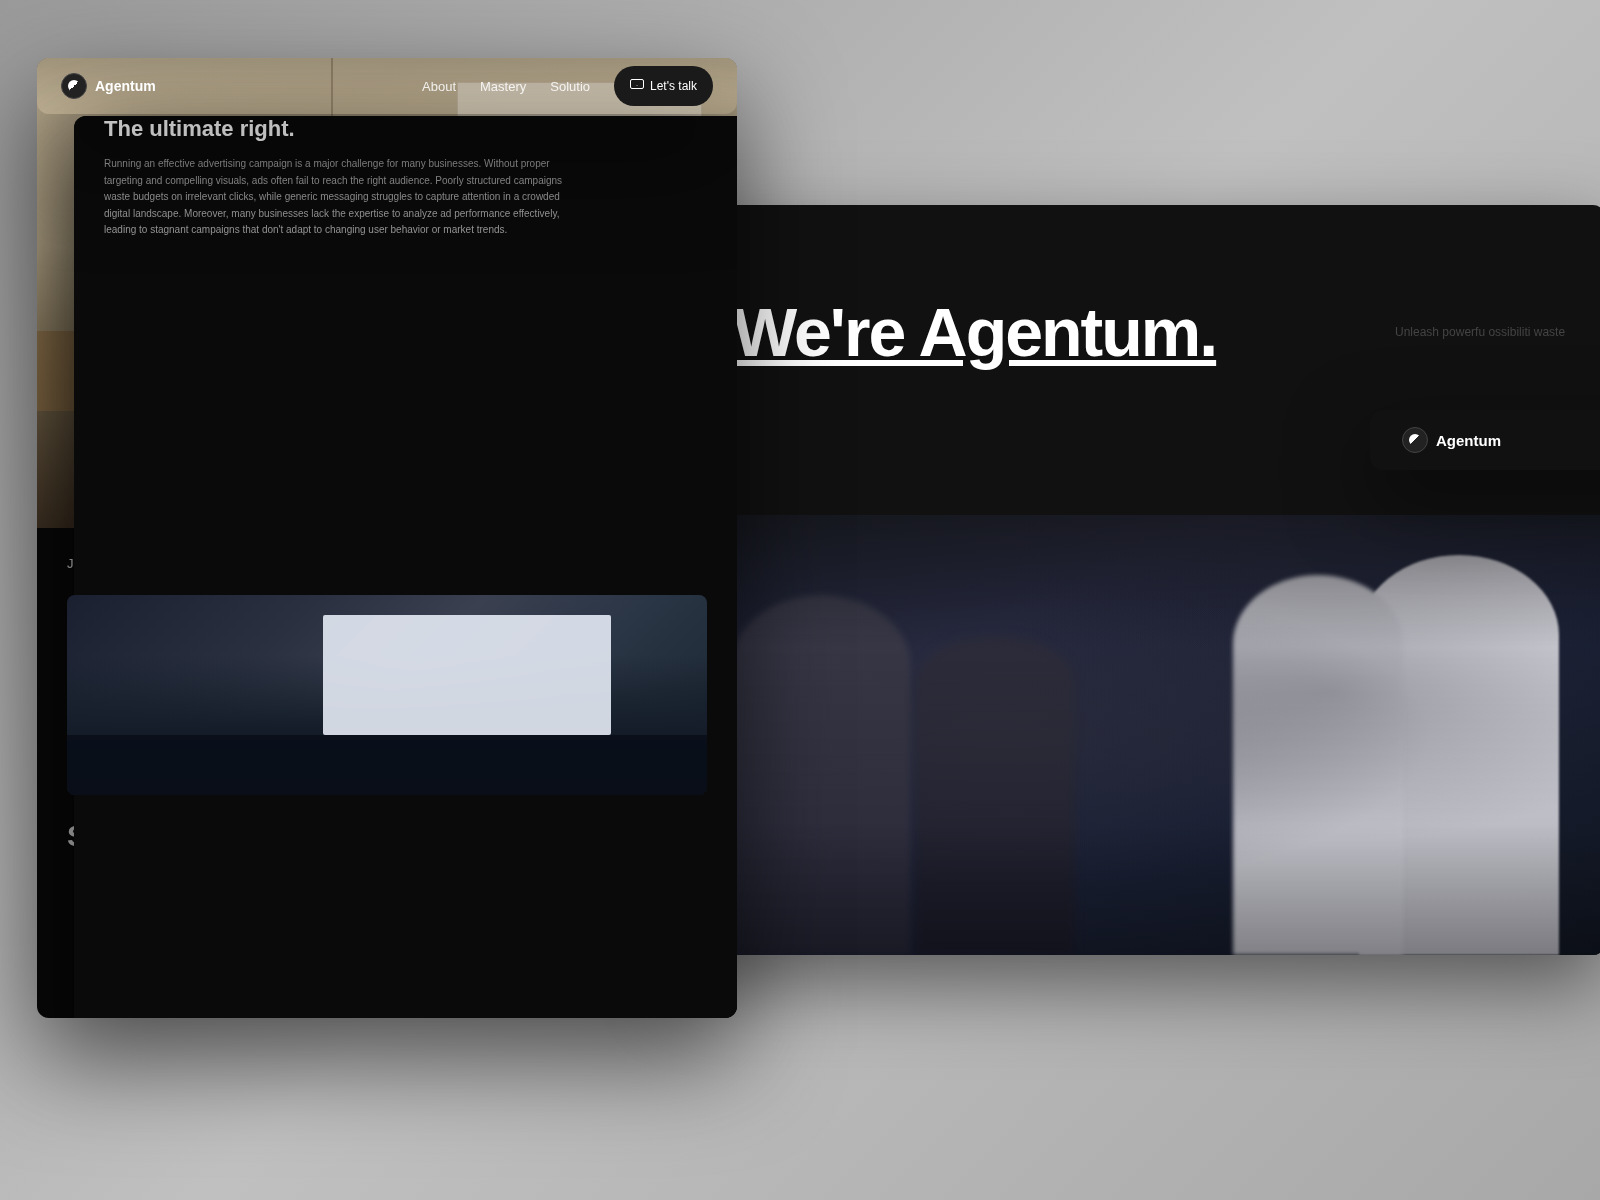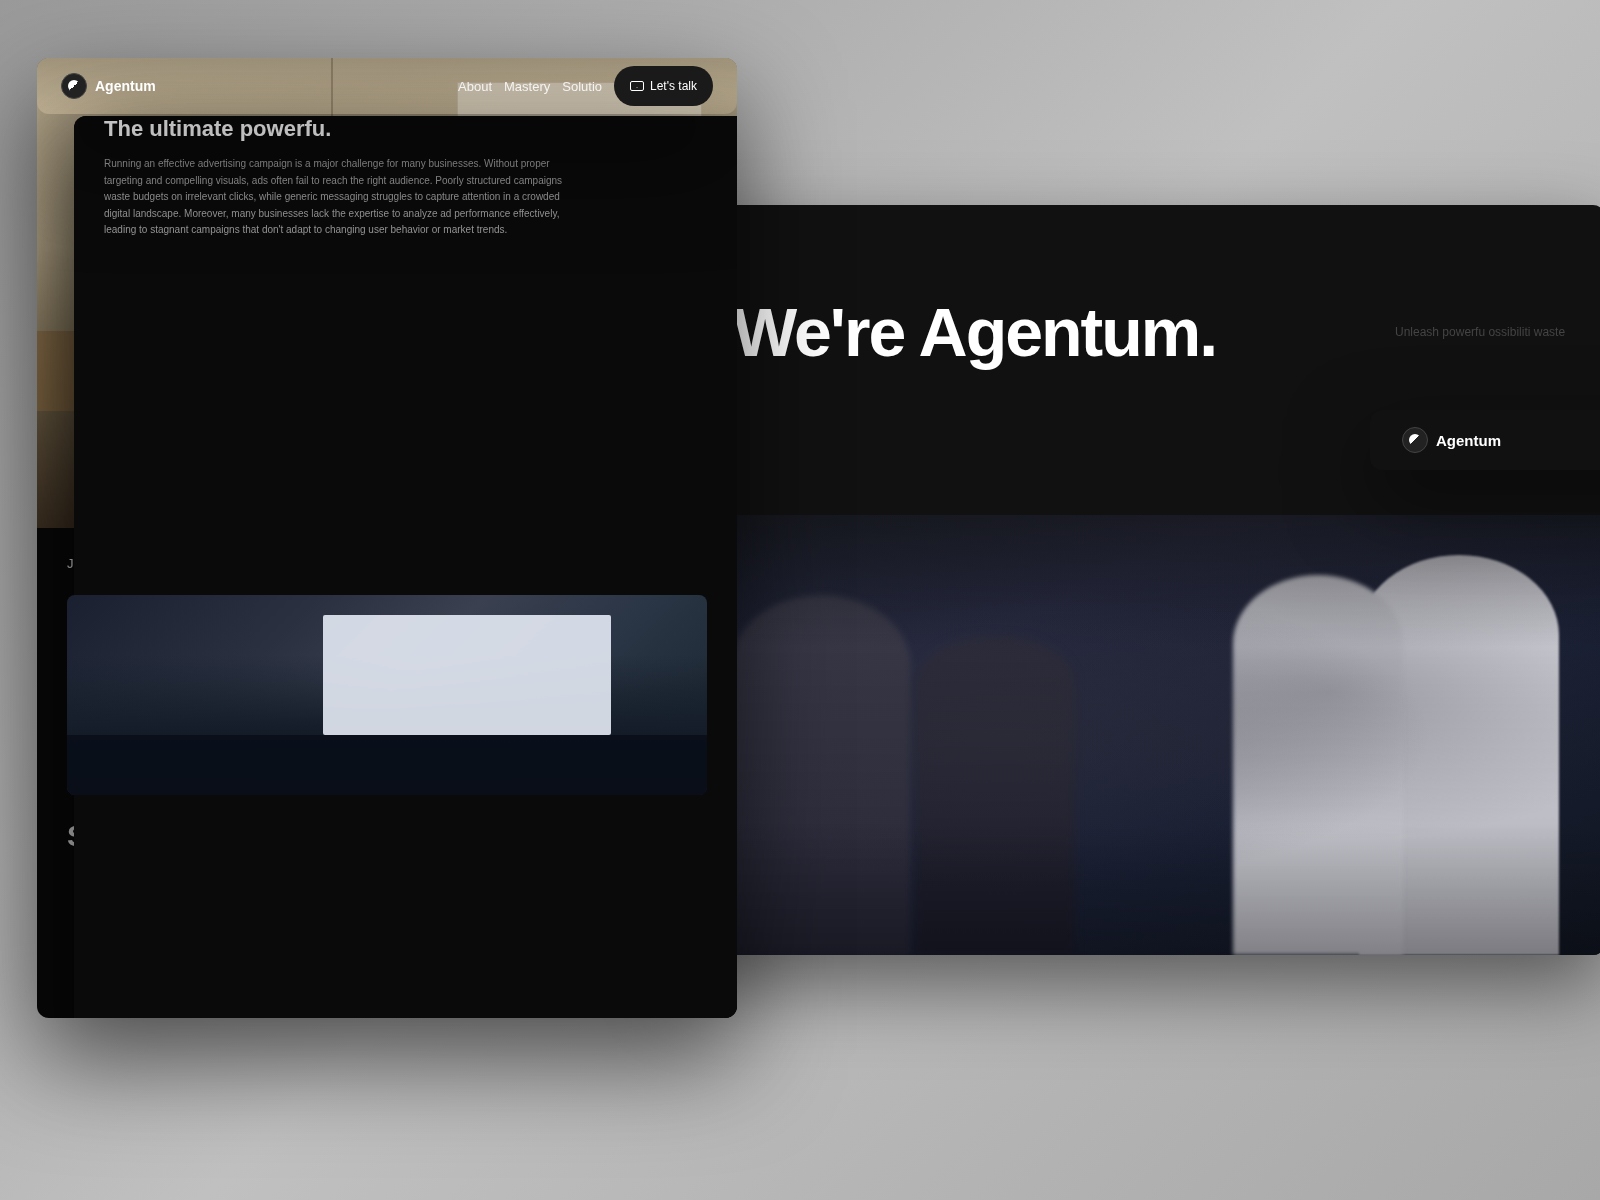--- a/index.html
+++ b/index.html
@@ -184,40 +184,39 @@
       align-items: center;
       gap: 8px;
       color: #fff;
       font-size: 14px;
       font-weight: 600;
     }
 
     .window-front .nav-bar .nav-links {
       margin-left: auto;
       display: flex;
-      gap: 12px;
+      gap: 24px;
       align-items: center;
     }
 
     .window-front .nav-bar .nav-links a {
       color: rgba(255,255,255,0.85);
       font-size: 13px;
       text-decoration: none;
     }
 
     .lets-talk-btn {
       background: #1a1a1a;
       color: #fff;
       border: none;
       border-radius: 20px;
       padding: 13px 16px;
       font-size: 12px;
       cursor: pointer;
       display: flex;
-      align-items: center;
       gap: 6px;
     }
 
     .lets-talk-btn .mail-icon {
       width: 14px;
       height: 10px;
       border: 1.5px solid #fff;
       border-radius: 2px;
       position: relative;
     }
@@ -397,21 +396,21 @@
         <div class="logo-icon">
           <div class="logo-icon-inner"></div>
         </div>
         <span>Agentum</span>
       </div>
 
     </div>
 
     <div class="back-hero-wrapper">
       <div style="padding: 32px 48px;">
-        <h1 style="font-size: 68px; font-weight: 700; color: #fff; letter-spacing: -2px; line-height: 1.05;">We're Agentum.</h1>
+        <h1 style="font-size: 68px; font-weight: 700; color: #fff; letter-spacing: -2px; line-height: 1.05; text-decoration: underline;">We're Agentum.</h1>
       </div>
       <div class="truncated-text">
         <span>Unleash powerfu ossibiliti waste</span>
       </div>
       <div style="position: absolute; bottom: 40px; left: 48px; display: flex; align-items: center; gap: 8px; color: #777; font-size: 13px;">
         <span>○</span>
         <span style="text-decoration: underline; color: #aaa;">Get start</span>
       </div>
     </div>
 
@@ -455,21 +454,21 @@
     </div>
 
     <div class="article-meta">
       <span class="article-date">Jan 14, 2025</span>
       <span class="article-tag">Agency</span>
     </div>
 
     <div class="window-front article-title">Ad Mastery</div>
 
     <div class="window-front article-body">
-      <h2 class="article-section-title">The ultimate powerfu.</h2>
+      <h2 class="article-section-title">The ultimate right.</h2>
       <p class="article-body-text">Running an effective advertising campaign is a major challenge for many businesses. Without proper targeting and compelling visuals, ads often fail to reach the right audience. Poorly structured campaigns waste budgets on irrelevant clicks, while generic messaging struggles to capture attention in a crowded digital landscape. Moreover, many businesses lack the expertise to analyze ad performance effectively, leading to stagnant campaigns that don't adapt to changing user behavior or market trends.</p>
     </div>
 
     <div class="article-image-2">
       <div class="building-silhouette"></div>
       <div class="billboard-2"></div>
       <div class="ground"></div>
     </div>
 
     <div class="solution-heading">Solutio</div>

